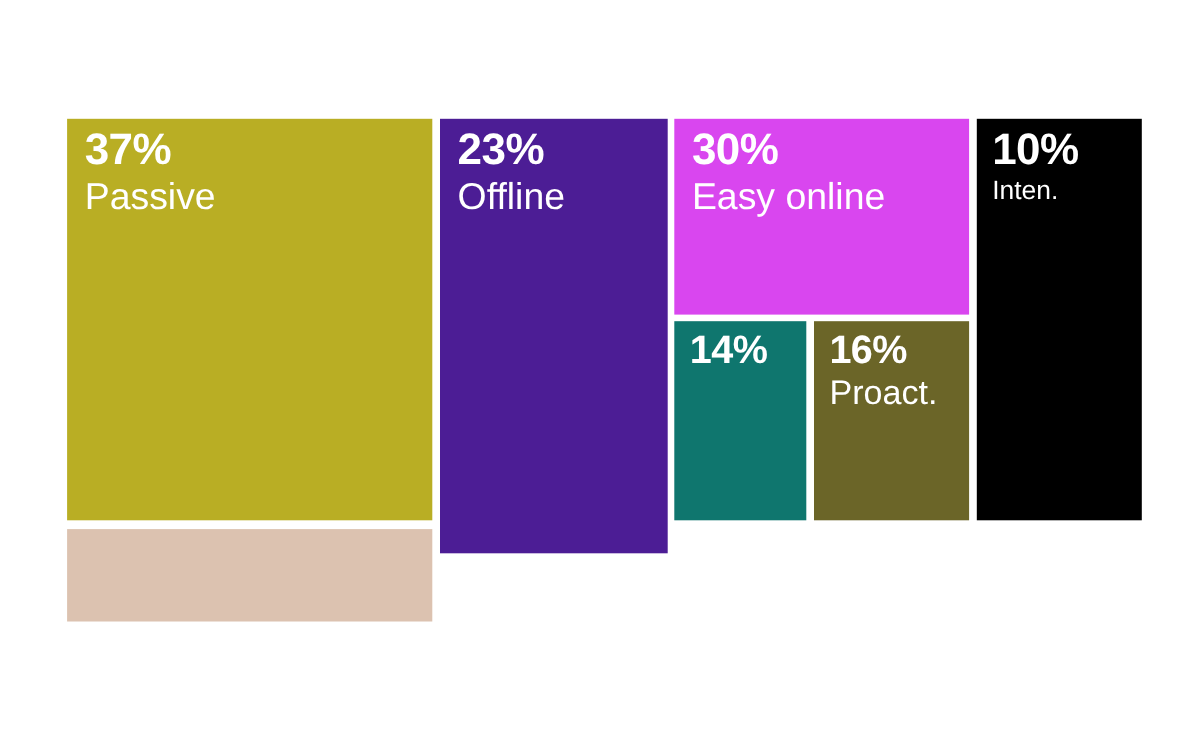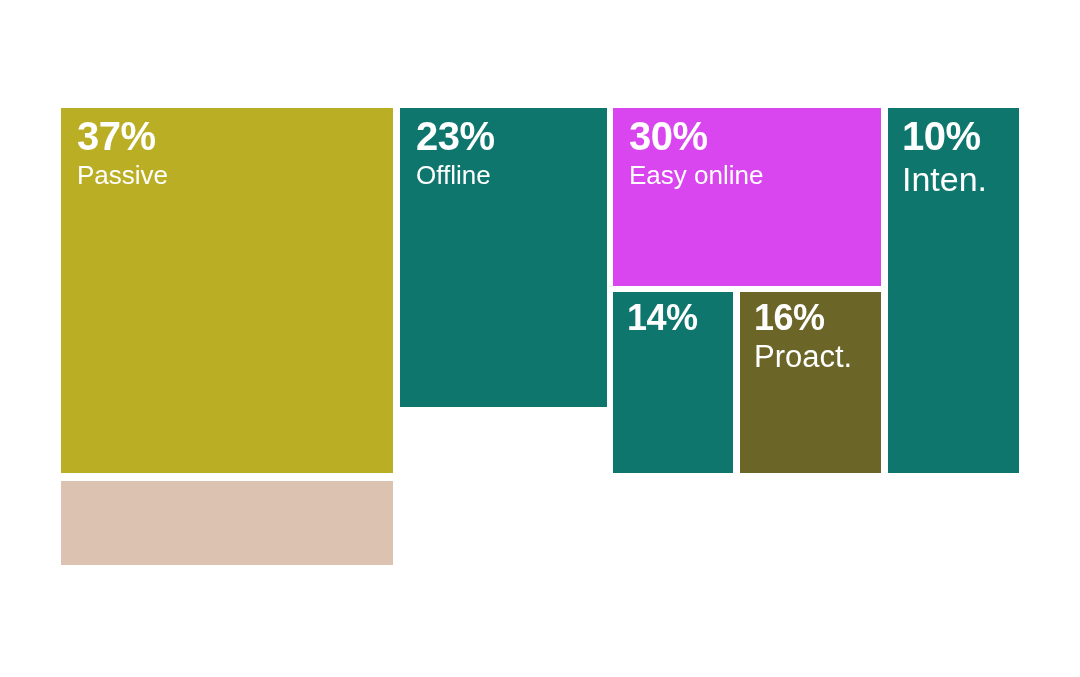--- a/index.html
+++ b/index.html
@@ -37,32 +37,32 @@
   .cell-pct {
     display: block;
     font-weight: bold;
     font-size: 40px;
     letter-spacing: -0.5px;
     white-space: nowrap;
   }
   .cell-name {
     display: block;
     font-weight: normal;
-    font-size: 26px;
+    font-size: 34px;
     margin-top: 6px;
     white-space: nowrap;
   }
   
   .cell.sub .cell-label { left: 14px; top: 8px; }
   .cell.sub .cell-pct { font-size: 36px; }
   .cell.sub .cell-name { font-size: 31px; margin-top: 5px; }
   
   .cell.narrow .cell-label { left: 14px; }
   .cell.narrow .cell-pct { font-size: 40px; }
-  .cell.narrow .cell-name { font-size: 34px; }
+  .cell.narrow .cell-name { font-size: 24px; }
 
   .footer-bar {
     position: absolute;
     box-sizing: border-box;
   }
   .footer-text {
     position: absolute;
     left: 0;
     right: 0;
     top: 50%;
@@ -87,21 +87,21 @@
 
 <div id="chart-root">
 
   <div class="cell" style="left: 61px; top: 108px; width: 332px; height: 365px; background: rgb(185, 174, 36);">
     <div class="cell-label">
       <span class="cell-pct">37%</span>
       <span class="cell-name">Passive</span>
     </div>
   </div>
 
-  <div class="cell" style="left: 400px; top: 108px; width: 207px; height: 299px; background: #0f766e;">
+  <div class="cell" style="left: 400px; top: 108px; width: 207px; height: 395px; background: #4c1d95;">
     <div class="cell-label">
       <span class="cell-pct">23%</span>
       <span class="cell-name">Offline</span>
     </div>
   </div>
 
   <div class="cell" style="left: 613px; top: 108px; width: 268px; height: 178px; background: #d946ef;">
     <div class="cell-label">
       <span class="cell-pct">30%</span>
       <span class="cell-name">Easy online</span>
@@ -114,21 +114,21 @@
     </div>
   </div>
 
   <div class="cell sub" style="left: 740px; top: 292px; width: 141px; height: 181px; background: rgb(107, 101, 40);">
     <div class="cell-label">
       <span class="cell-pct">16%</span>
       <span class="cell-name">Proact.</span>
     </div>
   </div>
 
-  <div class="cell narrow" style="left: 888px; top: 108px; width: 131px; height: 365px; background: #0f766e;">
+  <div class="cell narrow" style="left: 888px; top: 108px; width: 150px; height: 365px; background: #000000;">
     <div class="cell-label">
       <span class="cell-pct">10%</span>
       <span class="cell-name">Inten.</span>
     </div>
   </div>
 
   <div class="footer-bar" style="left: 61px; top: 481px; width: 332px; height: 84px; background: rgb(220, 194, 176);"></div>
 
 
 </div>

